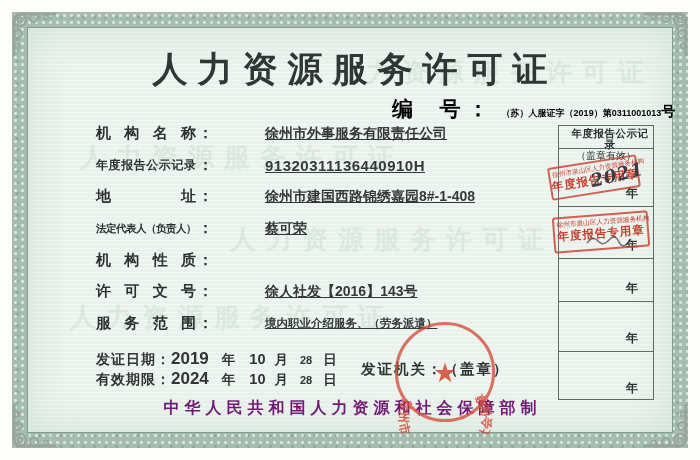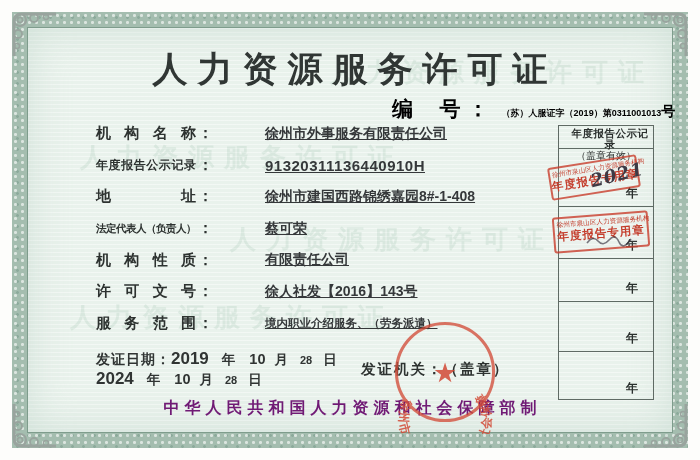--- a/index.html
+++ b/index.html
@@ -172,21 +172,20 @@
       <span class="fvalue">徐州市建国西路锦绣嘉园8#-1-408</span>
     </div>
     <div class="frow">
       <span class="flabel xs">法定代表人（负责人）</span>
         <span class="fcolon">：</span>
       <span class="fvalue">蔡可荣</span>
     </div>
     <div class="frow">
       <span class="flabel">机构性质</span>
         <span class="fcolon">：</span>
-      <span class="fvalue">有限责任公司</span>
     </div>
     <div class="frow">
       <span class="flabel">许可文号</span>
         <span class="fcolon">：</span>
       <span class="fvalue">徐人社发【2016】143号</span>
     </div>
     <div class="frow">
       <span class="flabel">服务范围</span>
         <span class="fcolon">：</span>
       <span class="fvalue small">境内职业介绍服务、（劳务派遣）</span>
@@ -197,20 +196,21 @@
     <div class="drow">
       <span class="dlabel">发证日期：</span>
       <span class="d-year">2019</span>
       <span class="d-u1">年</span>
       <span class="d-month">10</span>
       <span class="d-u2">月</span>
       <span class="d-day">28</span>
       <span class="d-u3">日</span>
     </div>
     <div class="drow">
+      <span class="dlabel">有效期限：</span>
       <span class="d-year">2024</span>
       <span class="d-u1">年</span>
       <span class="d-month">10</span>
       <span class="d-u2">月</span>
       <span class="d-day">28</span>
       <span class="d-u3">日</span>
     </div>
   </div>
 
   <div class="issuer">发证机关：（盖章）</div>

